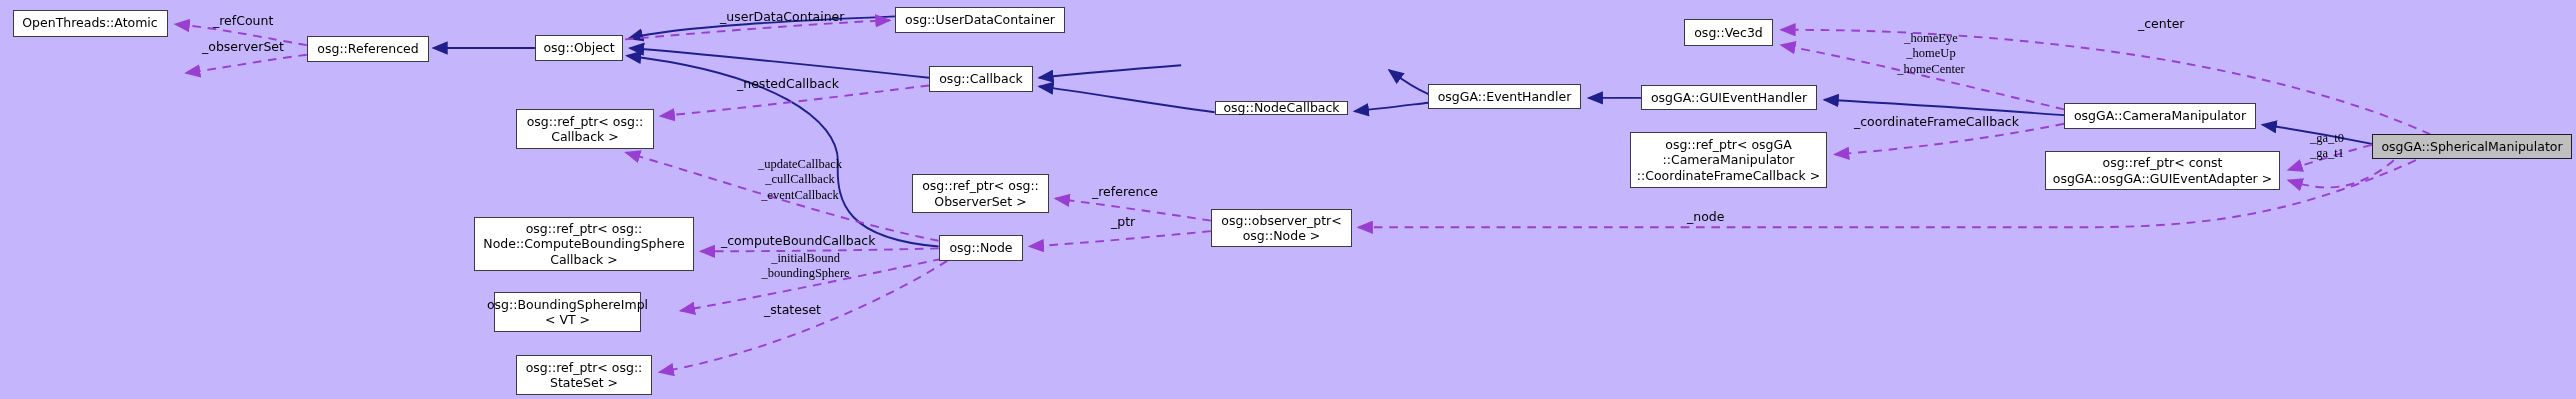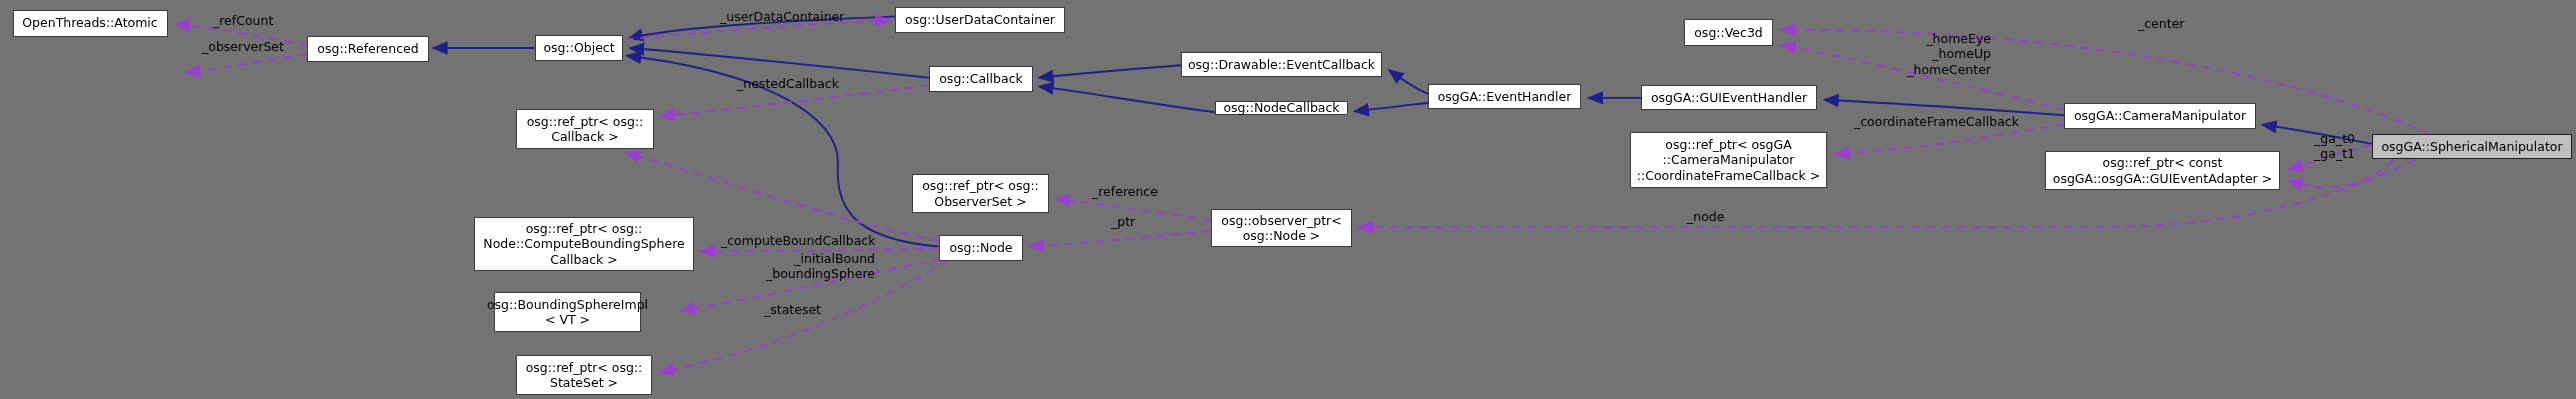--- a/index.html
+++ b/index.html
@@ -1,24 +1,24 @@
 <!DOCTYPE html>
 <html><head>
 <meta charset="utf-8">
 <style>
   html,body{margin:0;padding:0;background:#fff;}
-  .canvas{position:relative;width:2576px;height:400px;background:#737373;
+  .canvas{position:relative;width:2576px;height:400px;background:#c4b5fd;
           font-family:"DejaVu Sans","Liberation Sans",sans-serif;overflow:hidden;}
   .edges{position:absolute;left:0;top:0;width:2576px;height:400px;}
   .node{position:absolute;box-sizing:border-box;border:1.9px solid #3a3a42;background:#ffffff;
         display:flex;align-items:center;justify-content:center;text-align:center;
         white-space:pre-line;font-size:12.5px;line-height:15.3px;color:#000;padding:0 3.8px;z-index:2;}
   .node.hl{background:#bfbfbf;border-color:#1c1c22;}
   .elabel{position:absolute;font-size:12.5px;line-height:15.3px;color:#000;white-space:pre-line;z-index:3;text-align:right;}
-  .elabel.c{}
+  .elabel.c{text-align:center;font-family:Liberation Serif, serif;}
 </style>
 </head>
 <body>
 
 <div class="canvas">
 
   <svg class="edges" width="2576" height="400" viewBox="0 0 2687 417">
     <defs>
       <marker id="ab" markerUnits="userSpaceOnUse" markerWidth="18" markerHeight="14" refX="15" refY="7" orient="auto">
         <path d="M0,0 L17,7 L0,14 Z" fill="#1f1f8c"></path>
@@ -58,21 +58,20 @@
       <path d="M2474,151 C2440,160 2412,169 2387,177" marker-end="url(#ap)"></path>
       <path d="M2497,167 C2452,206 2412,196 2387,188" marker-end="url(#ap)"></path>
     </g>
   </svg>
 
   <div class="node" style="left:12.5px;top:9.6px;width:155px;height:27px">OpenThreads::Atomic</div>
   <div class="node" style="left:307px;top:36px;width:122px;height:26px">osg::Referenced</div>
   <div class="node" style="left:535px;top:35px;width:88px;height:26px">osg::Object</div>
   <div class="node" style="left:895px;top:6.7px;width:170px;height:26px">osg::UserDataContainer</div>
   <div class="node" style="left:929px;top:66px;width:104px;height:26px">osg::Callback</div>
-  <div class="node" style="left:1181px;top:52px;width:201px;height:25px">osg::Drawable::EventCallback</div>
   <div class="node" style="left:1215px;top:101px;width:133px;height:14px">osg::NodeCallback</div>
   <div class="node" style="left:1428px;top:84px;width:153px;height:25px">osgGA::EventHandler</div>
   <div class="node" style="left:1641px;top:85px;width:176px;height:25px">osgGA::GUIEventHandler</div>
   <div class="node" style="left:1684px;top:19px;width:89px;height:27px">osg::Vec3d</div>
   <div class="node" style="left:2064px;top:103px;width:192px;height:26px">osgGA::CameraManipulator</div>
   <div class="node hl" style="left:2372px;top:134px;width:200px;height:25px">osgGA::SphericalManipulator</div>
   <div class="node" style="left:516px;top:109px;width:138px;height:40px">osg::ref_ptr&lt; osg::
 Callback &gt;</div>
   <div class="node" style="left:912px;top:174px;width:137px;height:39px">osg::ref_ptr&lt; osg::
 ObserverSet &gt;</div>
@@ -89,20 +88,23 @@
   <div class="node" style="left:1630px;top:132px;width:197px;height:56px">osg::ref_ptr&lt; osgGA
 ::CameraManipulator
 ::CoordinateFrameCallback &gt;</div>
   <div class="node" style="left:2045px;top:151px;width:235px;height:39px">osg::ref_ptr&lt; const
 osgGA::osgGA::GUIEventAdapter &gt;</div>
 
   <div class="elabel" style="left:213px;top:13.4px">_refCount</div>
   <div class="elabel" style="left:202px;top:39px">_observerSet</div>
   <div class="elabel" style="left:720px;top:8.6px">_userDataContainer</div>
   <div class="elabel" style="left:737px;top:76px">_nestedCallback</div>
+  <div class="elabel c" style="left:733px;top:157px;width:134px">_updateCallback
+_cullCallback
+_eventCallback</div>
   <div class="elabel" style="left:1092px;top:184px">_reference</div>
   <div class="elabel" style="left:1111px;top:214px">_ptr</div>
   <div class="elabel" style="left:1687px;top:209px">_node</div>
   <div class="elabel" style="left:721px;top:233px">_computeBoundCallback</div>
   <div class="elabel c" style="left:736px;top:251px;width:139px">_initialBound
 _boundingSphere</div>
   <div class="elabel" style="left:764px;top:302px">_stateset</div>
   <div class="elabel c" style="left:1871px;top:31px;width:120px">_homeEye
 _homeUp
 _homeCenter</div>

